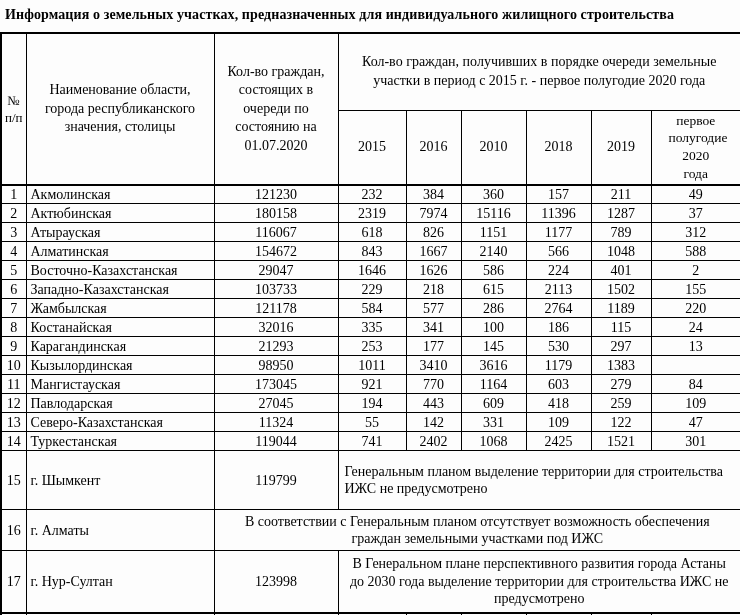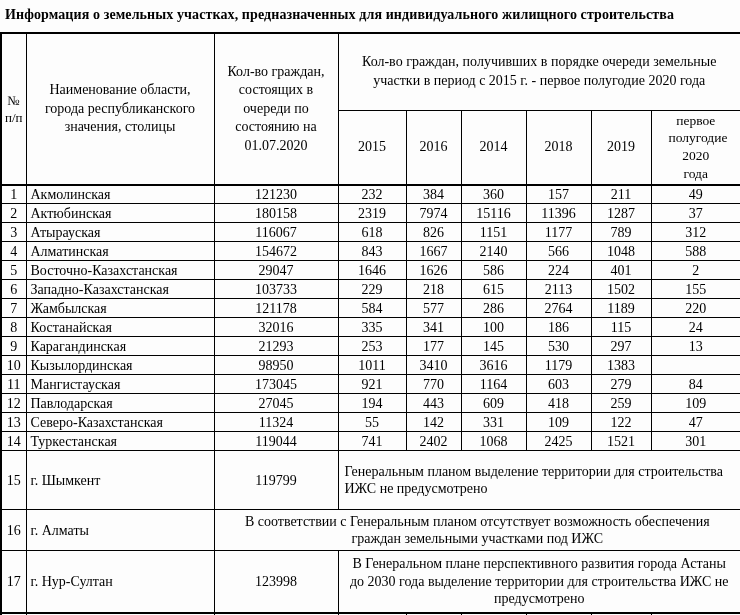--- a/index.html
+++ b/index.html
@@ -88,21 +88,21 @@
     <thead>
       <tr class="h-group">
         <th rowspan="2" class="th-num">№ п/п</th>
         <th rowspan="2">Наименование области, города республиканского значения, столицы</th>
         <th rowspan="2">Кол-во граждан, состоящих в очереди по состоянию на 01.07.2020</th>
         <th colspan="6" class="th-grouphead">Кол-во граждан, получивших в порядке очереди земельные участки в период с 2015 г. - первое полугодие 2020 года</th>
       </tr>
       <tr class="h-years">
         <th>2015</th>
         <th>2016</th>
-        <th>2014</th>
+        <th>2010</th>
         <th>2018</th>
         <th>2019</th>
         <th class="th-half">первое полугодие 2020 года</th>
       </tr>
     </thead>
 
     <tbody>
         <tr>
           <td class="c-num">1</td>
           <td class="c-region">Акмолинская</td>

